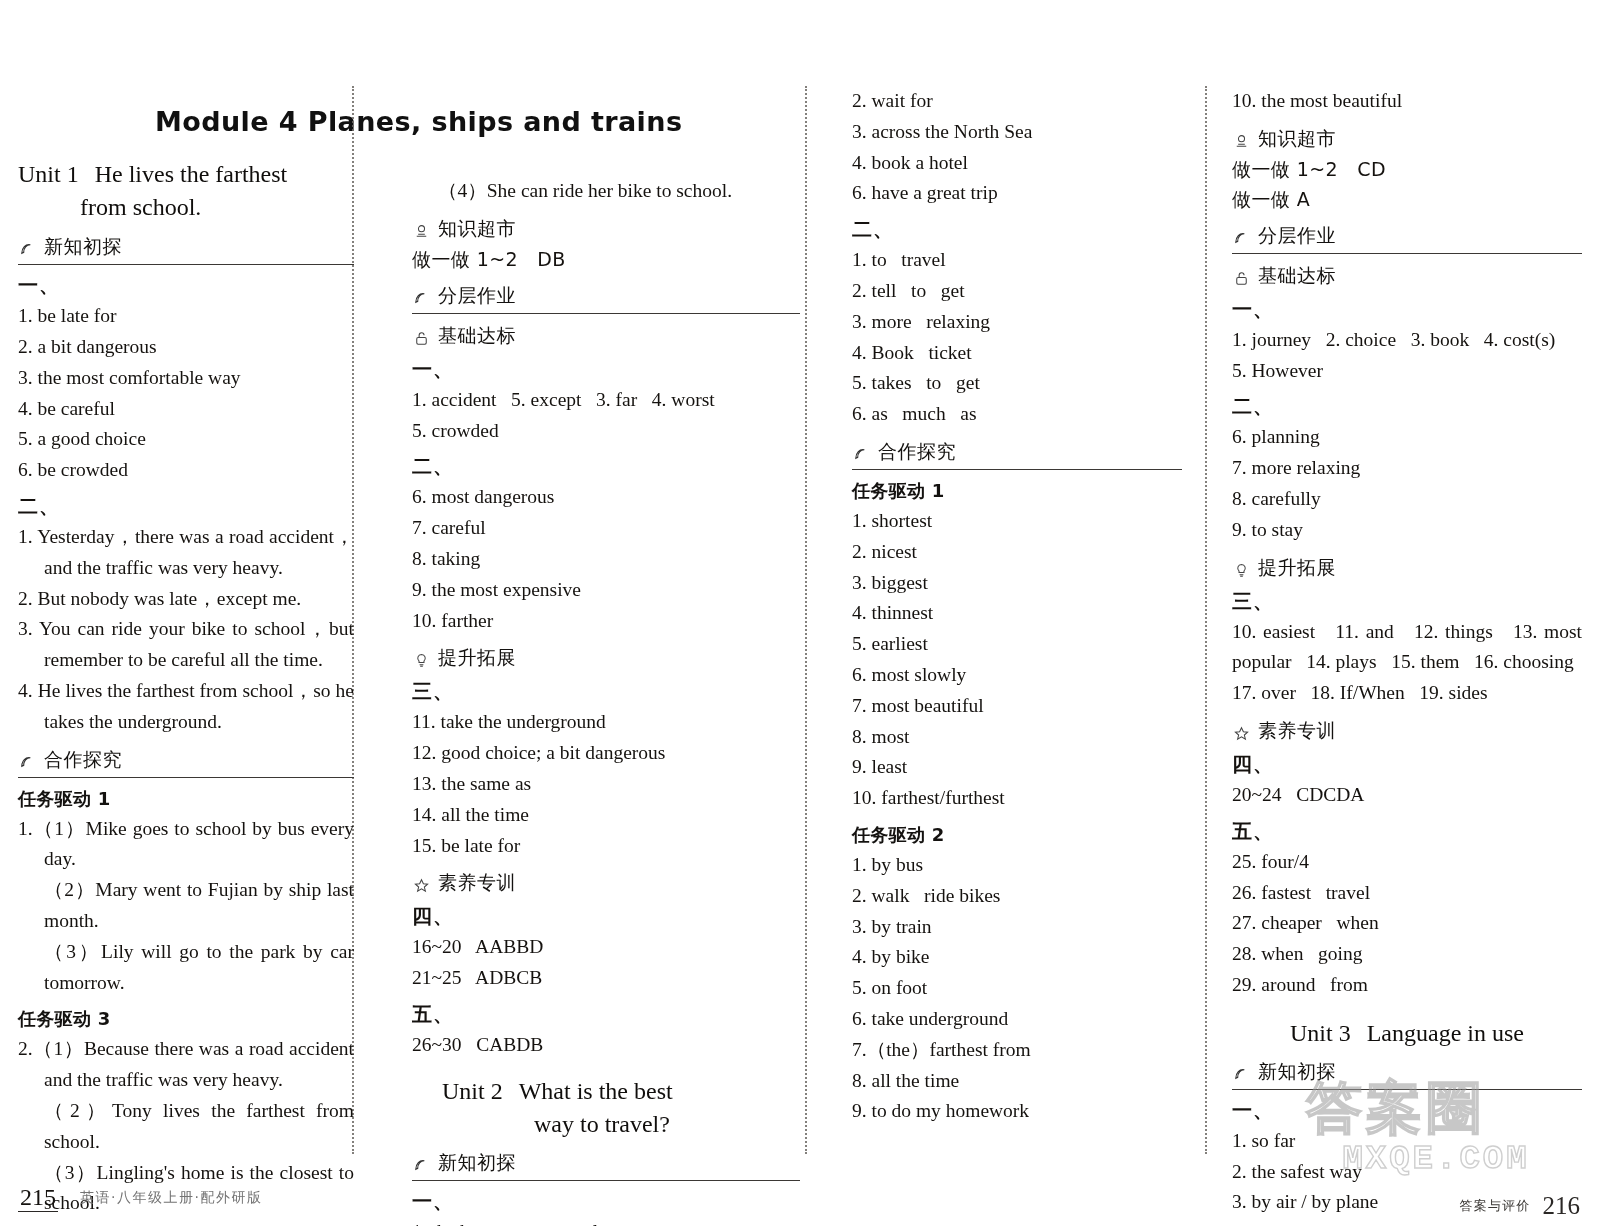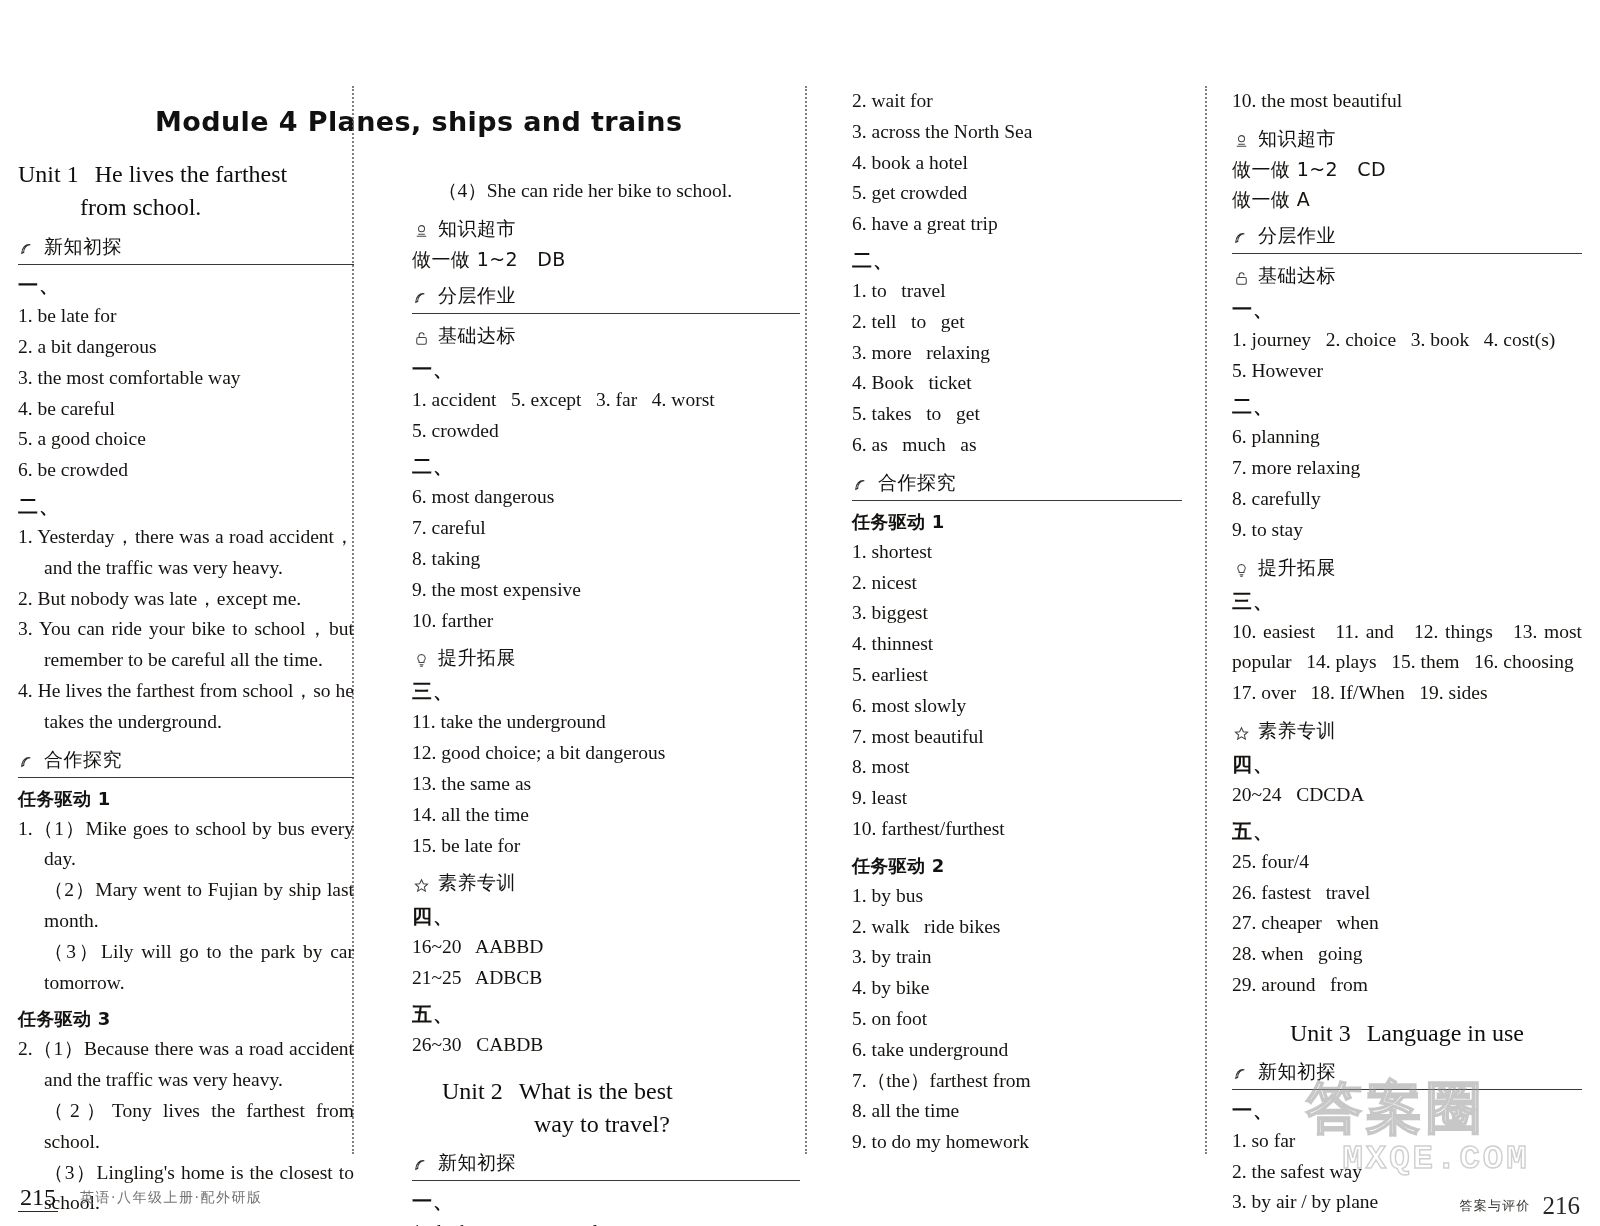--- a/index.html
+++ b/index.html
@@ -352,21 +352,20 @@
       <div class="cnmark">一、</div>
       <div class="ln">1. the best way to travel</div>
     </div>
 
     <div class="col col3">
       <div style="height:12px"></div>
 
       <div class="ln">2. wait for</div>
       <div class="ln">3. across the North Sea</div>
       <div class="ln">4. book a hotel</div>
-      <div class="ln">5. get crowded</div>
       <div class="ln">6. have a great trip</div>
 
       <div class="cnmark">二、</div>
       <div class="ln">1. to   travel</div>
       <div class="ln">2. tell   to   get</div>
       <div class="ln">3. more   relaxing</div>
       <div class="ln">4. Book   ticket</div>
       <div class="ln">5. takes   to   get</div>
       <div class="ln">6. as   much   as</div>
 

